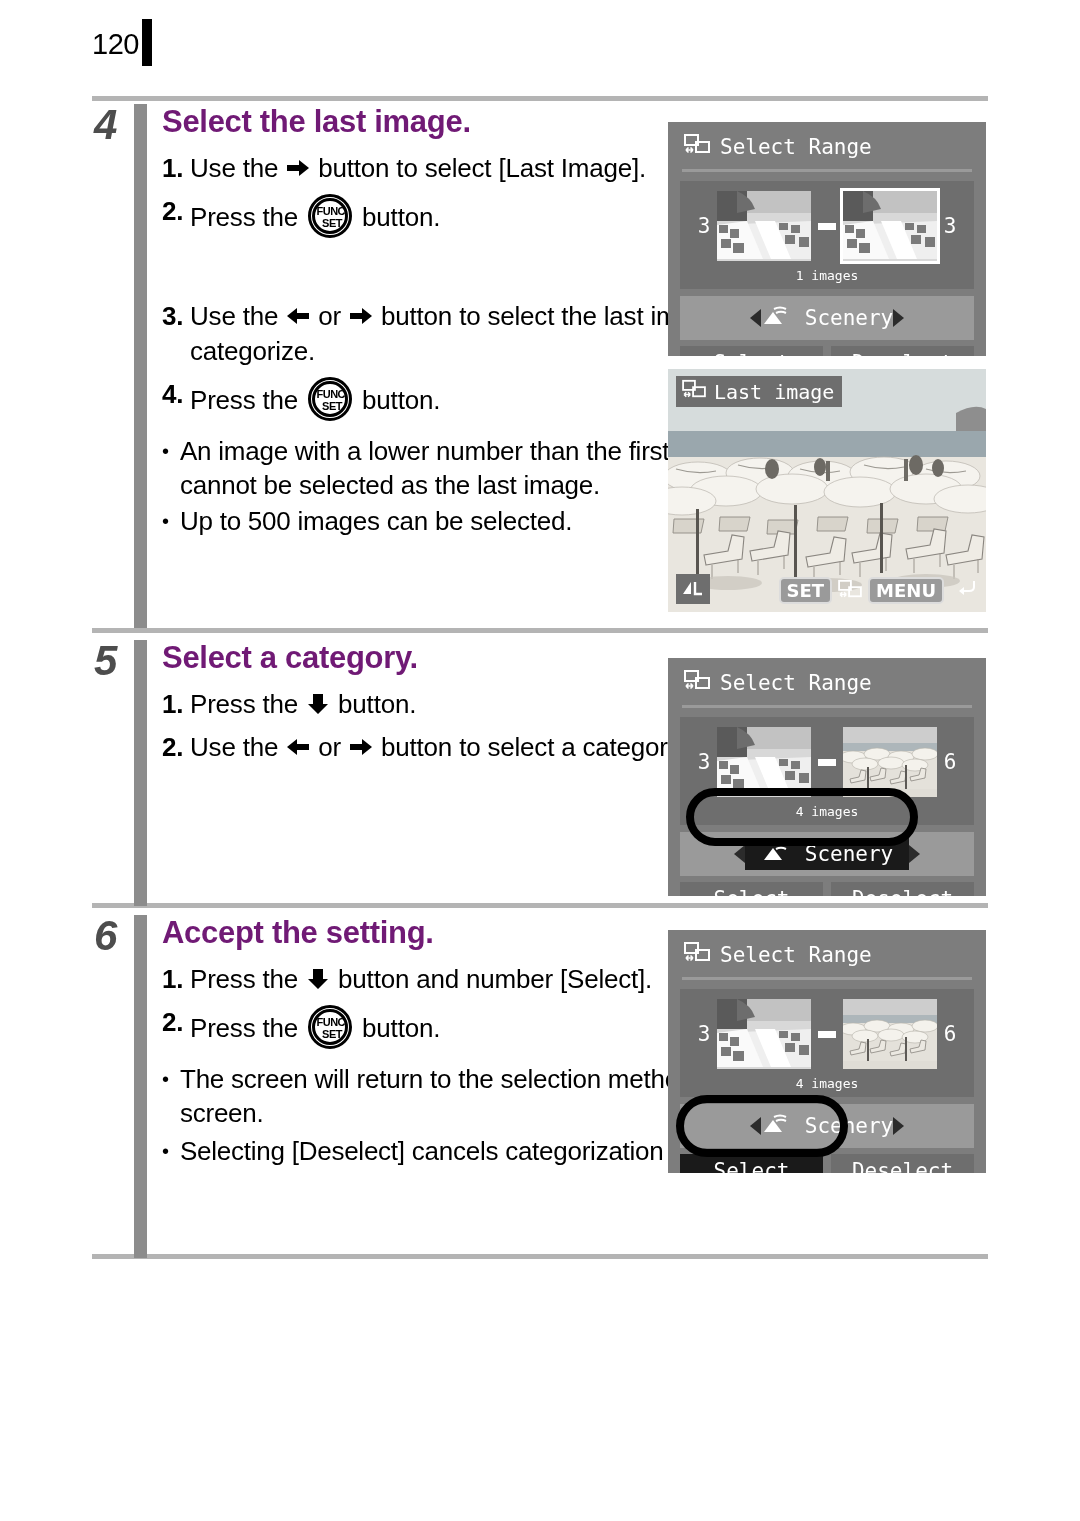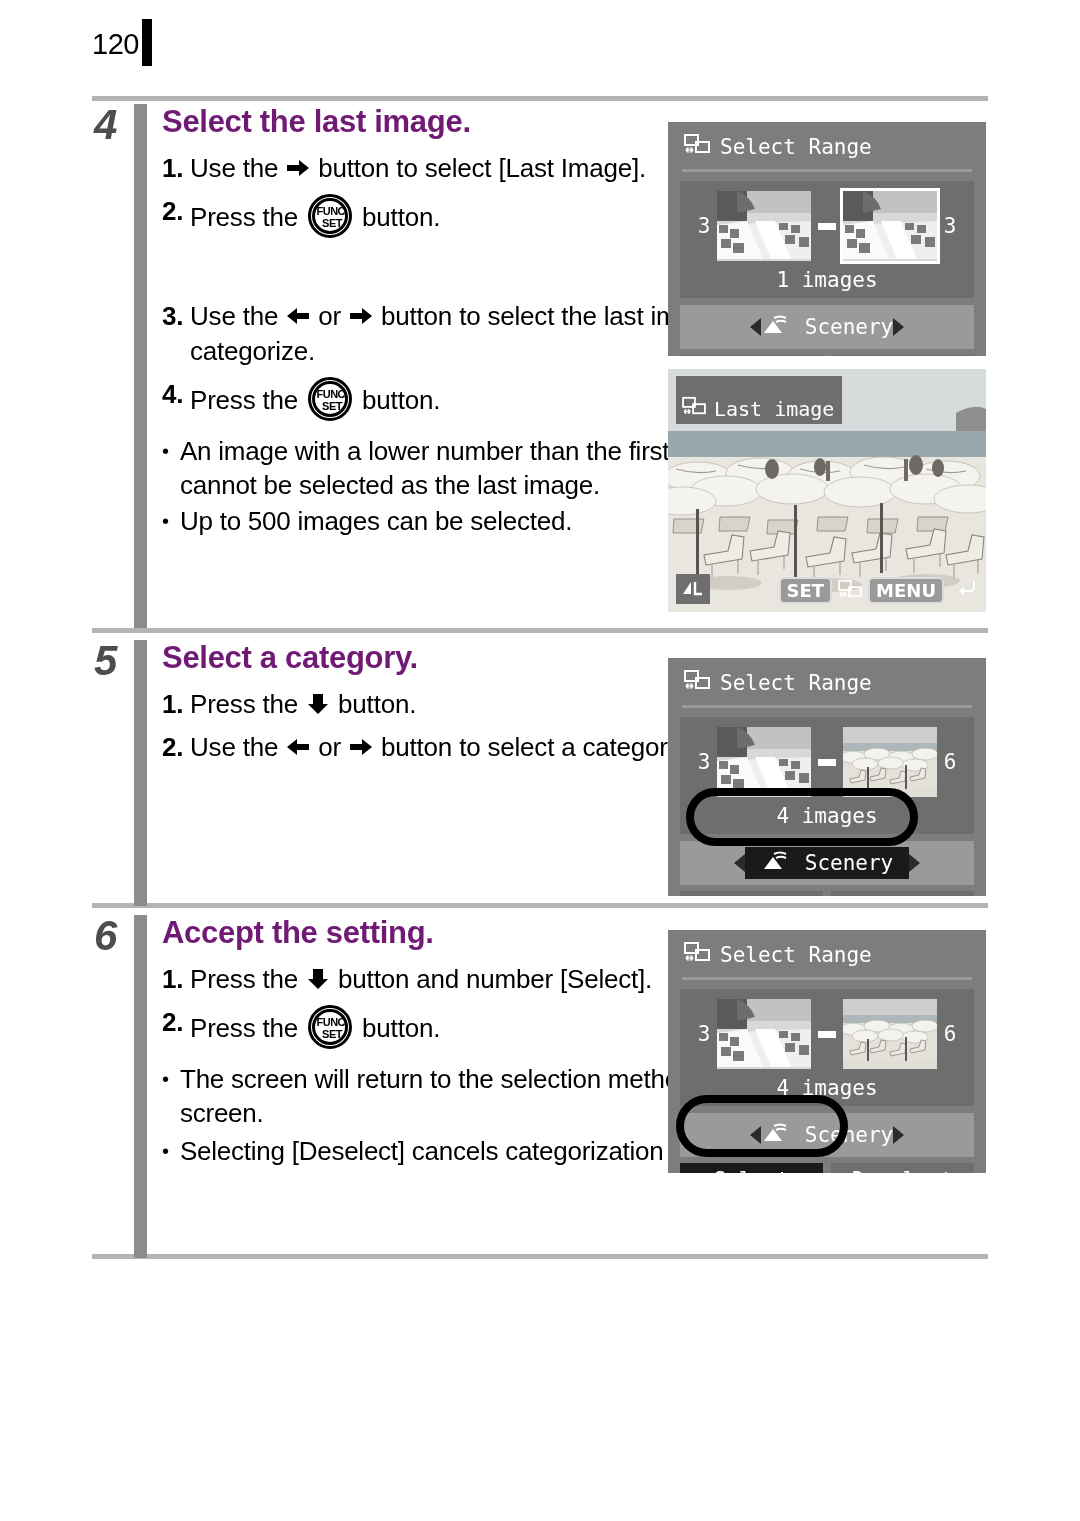--- a/index.html
+++ b/index.html
@@ -130,21 +130,21 @@
   }
   .thumb {
     width: 94px; height: 70px; position: relative; overflow: hidden;
     background: #cfcfcf;
   }
   .thumb.sel { box-shadow: 0 0 0 3px #ffffff; }
   .dash {
     width: 18px; height: 7px; background: #ffffff; margin: 0 7px;
   }
   .imgcount {
-    text-align: center; font-size: 21px; margin-top: 7px;
+    text-align: center; font-size: 13px; margin-top: 7px;
   }
   .cat-row {
     margin: 7px 12px 0 12px; background: #9a9a9a;
     height: 44px; display: flex; align-items: center; justify-content: center;
     position: relative;
   }
   .cat-inner { display: flex; align-items: center; gap: 14px; }
   .cat-name { font-size: 21px; }
   .tri { width: 0; height: 0; }
   .tri.l { border-top: 9px solid transparent; border-bottom: 9px solid transparent; border-right: 11px solid #2b2b2b; }
@@ -167,21 +167,21 @@
     font-size: 18px; font-weight: bold; padding: 1px 6px;
     font-family: "DejaVu Sans", sans-serif;
   }
   .ret { margin-left: 6px; font-size: 20px; }
 
   
   .photo-lcd { position: absolute; overflow: hidden; background: #9aa7ab; }
   .photo-label {
     position: absolute; left: 8px; top: 7px; z-index: 5;
     display: flex; align-items: center;
-    background: #6e6e6e; padding: 20px 8px 3px 6px;
+    background: #6e6e6e; padding: 3px 8px 3px 6px;
     font-family: "DejaVu Sans Mono", monospace;
     font-size: 20px; color: #fff;
   }
   .photo-label .pl-txt { margin-left: 8px; }
   .qual {
     position: absolute; left: 8px; bottom: 8px; z-index: 5;
     width: 34px; height: 30px; background: #6e6e6e;
     display: flex; align-items: center; justify-content: center;
   }
   .photo-foot {

